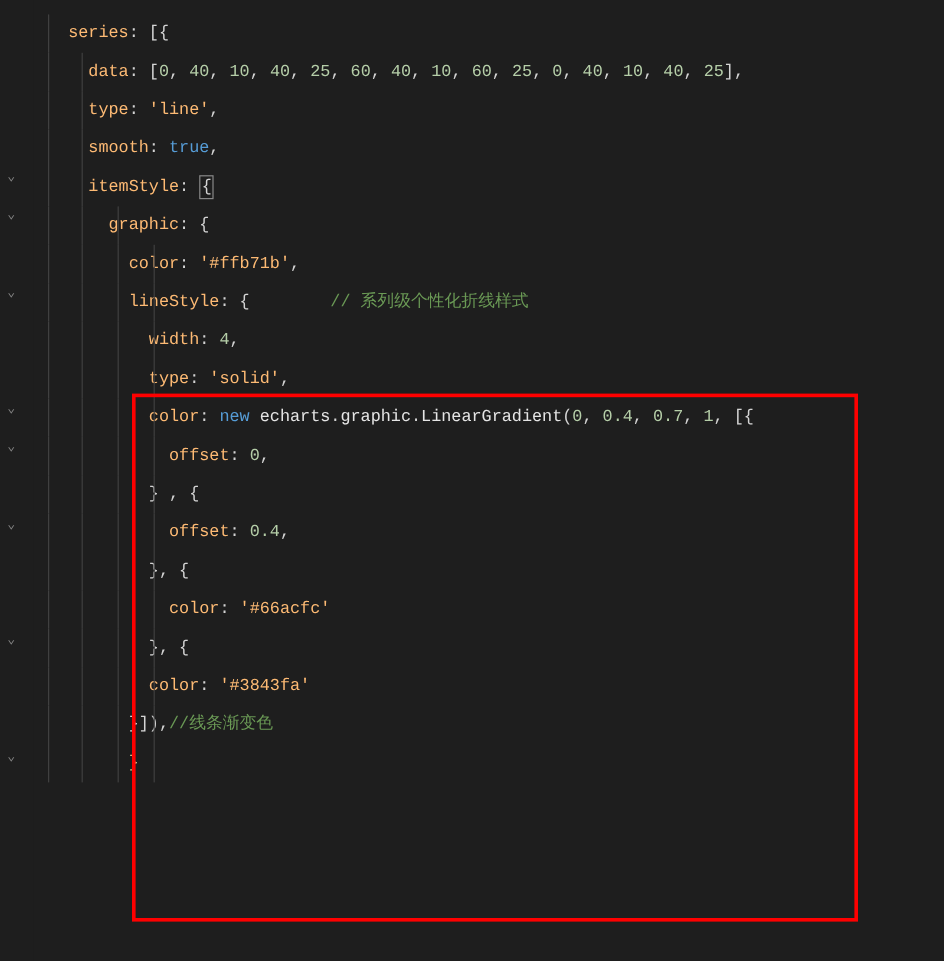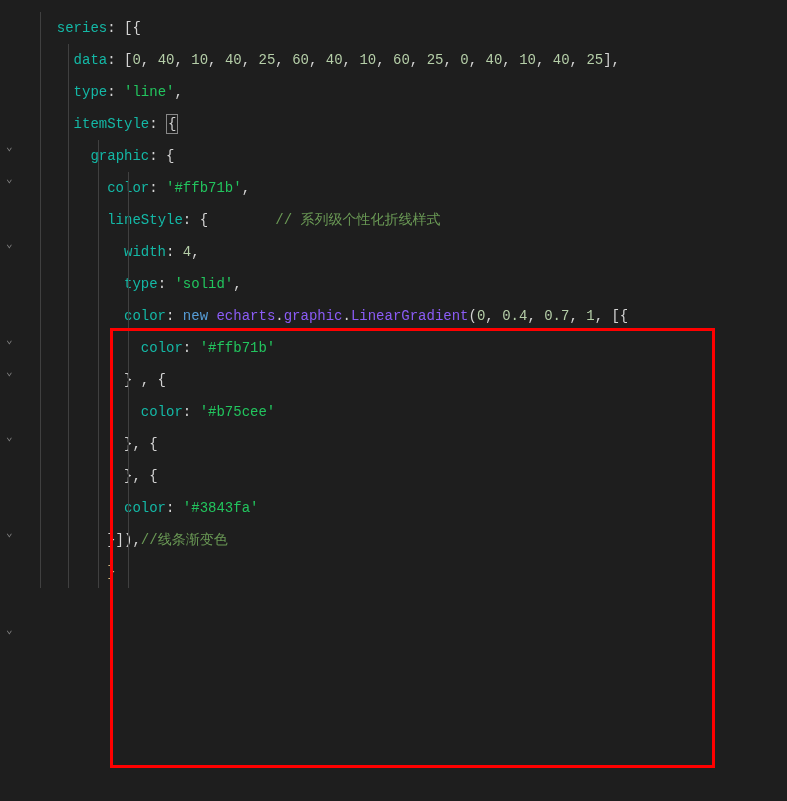--- a/index.html
+++ b/index.html
@@ -43,27 +43,27 @@
       position: relative;
       padding-left: 12px;
     }
     .indent-guide {
       position: absolute;
       top: 0;
       bottom: 0;
       width: 1px;
       background: #404040;
     }
-    .tok-prop { color: #14b8a6; }
+    .tok-prop { color: #fdba74; }
     .tok-punc { color: #d4d4d4; }
     .tok-num { color: #b5cea8; }
-    .tok-str { color: #22c55e; }
+    .tok-str { color: #fdba74; }
     .tok-kw { color: #569cd6; }
     .tok-comment { color: #6a9955; }
-    .tok-class { color: #8b5cf6; }
+    .tok-class { color: #e5e5e5; }
     .highlight-box {
       position: absolute;
       border: 3px solid #ff0000;
       pointer-events: none;
       z-index: 10;
     }
     .bracket-hl {
       border: 1px solid #888;
       display: inline-block;
       line-height: 18px;
@@ -85,46 +85,48 @@
 </div>
 
 <div class="code-area">
 
 <div class="line"><span class="indent-guide" style="left:12px"></span>  <span class="tok-prop">series</span><span class="tok-punc">: [{</span></div>
 
 <div class="line"><span class="indent-guide" style="left:12px"></span><span class="indent-guide" style="left:40px"></span>    <span class="tok-prop">data</span><span class="tok-punc">: [</span><span class="tok-num">0</span><span class="tok-punc">, </span><span class="tok-num">40</span><span class="tok-punc">, </span><span class="tok-num">10</span><span class="tok-punc">, </span><span class="tok-num">40</span><span class="tok-punc">, </span><span class="tok-num">25</span><span class="tok-punc">, </span><span class="tok-num">60</span><span class="tok-punc">, </span><span class="tok-num">40</span><span class="tok-punc">, </span><span class="tok-num">10</span><span class="tok-punc">, </span><span class="tok-num">60</span><span class="tok-punc">, </span><span class="tok-num">25</span><span class="tok-punc">, </span><span class="tok-num">0</span><span class="tok-punc">, </span><span class="tok-num">40</span><span class="tok-punc">, </span><span class="tok-num">10</span><span class="tok-punc">, </span><span class="tok-num">40</span><span class="tok-punc">, </span><span class="tok-num">25</span><span class="tok-punc">],</span></div>
 
 <div class="line"><span class="indent-guide" style="left:12px"></span><span class="indent-guide" style="left:40px"></span>    <span class="tok-prop">type</span><span class="tok-punc">: </span><span class="tok-str">'line'</span><span class="tok-punc">,</span></div>
 
+<div class="line"><span class="indent-guide" style="left:12px"></span><span class="indent-guide" style="left:40px"></span>    <span class="tok-prop">smooth</span><span class="tok-punc">: </span><span class="tok-kw">true</span><span class="tok-punc">,</span></div>
 
 <div class="line"><span class="indent-guide" style="left:12px"></span><span class="indent-guide" style="left:40px"></span>    <span class="tok-prop">itemStyle</span><span class="tok-punc">: </span><span class="tok-punc bracket-hl">{</span></div>
 
 <div class="line"><span class="indent-guide" style="left:12px"></span><span class="indent-guide" style="left:40px"></span><span class="indent-guide" style="left:70px"></span>      <span class="tok-prop">graphic</span><span class="tok-punc">: {</span></div>
 
 <div class="line"><span class="indent-guide" style="left:12px"></span><span class="indent-guide" style="left:40px"></span><span class="indent-guide" style="left:70px"></span><span class="indent-guide" style="left:100px"></span>        <span class="tok-prop">color</span><span class="tok-punc">: </span><span class="tok-str">'#ffb71b'</span><span class="tok-punc">,</span></div>
 
 <div class="line"><span class="indent-guide" style="left:12px"></span><span class="indent-guide" style="left:40px"></span><span class="indent-guide" style="left:70px"></span><span class="indent-guide" style="left:100px"></span>        <span class="tok-prop">lineStyle</span><span class="tok-punc">: {        </span><span class="tok-comment">// 系列级个性化折线样式</span></div>
 
 <div class="line"><span class="indent-guide" style="left:12px"></span><span class="indent-guide" style="left:40px"></span><span class="indent-guide" style="left:70px"></span><span class="indent-guide" style="left:100px"></span>          <span class="tok-prop">width</span><span class="tok-punc">: </span><span class="tok-num">4</span><span class="tok-punc">,</span></div>
 
 <div class="line"><span class="indent-guide" style="left:12px"></span><span class="indent-guide" style="left:40px"></span><span class="indent-guide" style="left:70px"></span><span class="indent-guide" style="left:100px"></span>          <span class="tok-prop">type</span><span class="tok-punc">: </span><span class="tok-str">'solid'</span><span class="tok-punc">,</span></div>
 
 <div class="line"><span class="indent-guide" style="left:12px"></span><span class="indent-guide" style="left:40px"></span><span class="indent-guide" style="left:70px"></span><span class="indent-guide" style="left:100px"></span>          <span class="tok-prop">color</span><span class="tok-punc">: </span><span class="tok-kw">new</span><span class="tok-punc"> </span><span class="tok-class">echarts</span><span class="tok-punc">.</span><span class="tok-class">graphic</span><span class="tok-punc">.</span><span class="tok-class">LinearGradient</span><span class="tok-punc">(</span><span class="tok-num">0</span><span class="tok-punc">, </span><span class="tok-num">0.4</span><span class="tok-punc">, </span><span class="tok-num">0.7</span><span class="tok-punc">, </span><span class="tok-num">1</span><span class="tok-punc">, [{</span></div>
 
+<div class="line"><span class="indent-guide" style="left:12px"></span><span class="indent-guide" style="left:40px"></span><span class="indent-guide" style="left:70px"></span><span class="indent-guide" style="left:100px"></span>            <span class="tok-prop">offset</span><span class="tok-punc">: </span><span class="tok-num">0</span><span class="tok-punc">,</span></div>
 
-<div class="line"><span class="indent-guide" style="left:12px"></span><span class="indent-guide" style="left:40px"></span><span class="indent-guide" style="left:70px"></span><span class="indent-guide" style="left:100px"></span>            <span class="tok-prop">color</span><span class="tok-punc">: </span><span class="tok-str">'#ffb71b'</span></div>
 
 <div class="line"><span class="indent-guide" style="left:12px"></span><span class="indent-guide" style="left:40px"></span><span class="indent-guide" style="left:70px"></span><span class="indent-guide" style="left:100px"></span>          <span class="tok-punc">} , {</span></div>
 
+<div class="line"><span class="indent-guide" style="left:12px"></span><span class="indent-guide" style="left:40px"></span><span class="indent-guide" style="left:70px"></span><span class="indent-guide" style="left:100px"></span>            <span class="tok-prop">offset</span><span class="tok-punc">: </span><span class="tok-num">0.4</span><span class="tok-punc">,</span></div>
 
-<div class="line"><span class="indent-guide" style="left:12px"></span><span class="indent-guide" style="left:40px"></span><span class="indent-guide" style="left:70px"></span><span class="indent-guide" style="left:100px"></span>            <span class="tok-prop">color</span><span class="tok-punc">: </span><span class="tok-str">'#b75cee'</span></div>
 
 <div class="line"><span class="indent-guide" style="left:12px"></span><span class="indent-guide" style="left:40px"></span><span class="indent-guide" style="left:70px"></span><span class="indent-guide" style="left:100px"></span>          <span class="tok-punc">}, {</span></div>
 
 
+<div class="line"><span class="indent-guide" style="left:12px"></span><span class="indent-guide" style="left:40px"></span><span class="indent-guide" style="left:70px"></span><span class="indent-guide" style="left:100px"></span>            <span class="tok-prop">color</span><span class="tok-punc">: </span><span class="tok-str">'#66acfc'</span></div>
 
 <div class="line"><span class="indent-guide" style="left:12px"></span><span class="indent-guide" style="left:40px"></span><span class="indent-guide" style="left:70px"></span><span class="indent-guide" style="left:100px"></span>          <span class="tok-punc">}, {</span></div>
 
 
 <div class="line"><span class="indent-guide" style="left:12px"></span><span class="indent-guide" style="left:40px"></span><span class="indent-guide" style="left:70px"></span><span class="indent-guide" style="left:100px"></span>          <span class="tok-prop">color</span><span class="tok-punc">: </span><span class="tok-str">'#3843fa'</span></div>
 
 <div class="line"><span class="indent-guide" style="left:12px"></span><span class="indent-guide" style="left:40px"></span><span class="indent-guide" style="left:70px"></span><span class="indent-guide" style="left:100px"></span>        <span class="tok-punc">}]),</span><span class="tok-comment">//线条渐变色</span></div>
 
 <div class="line"><span class="indent-guide" style="left:12px"></span><span class="indent-guide" style="left:40px"></span><span class="indent-guide" style="left:70px"></span><span class="indent-guide" style="left:100px"></span>        <span class="tok-punc" style="color:#d7ba7d">}</span></div>
 

